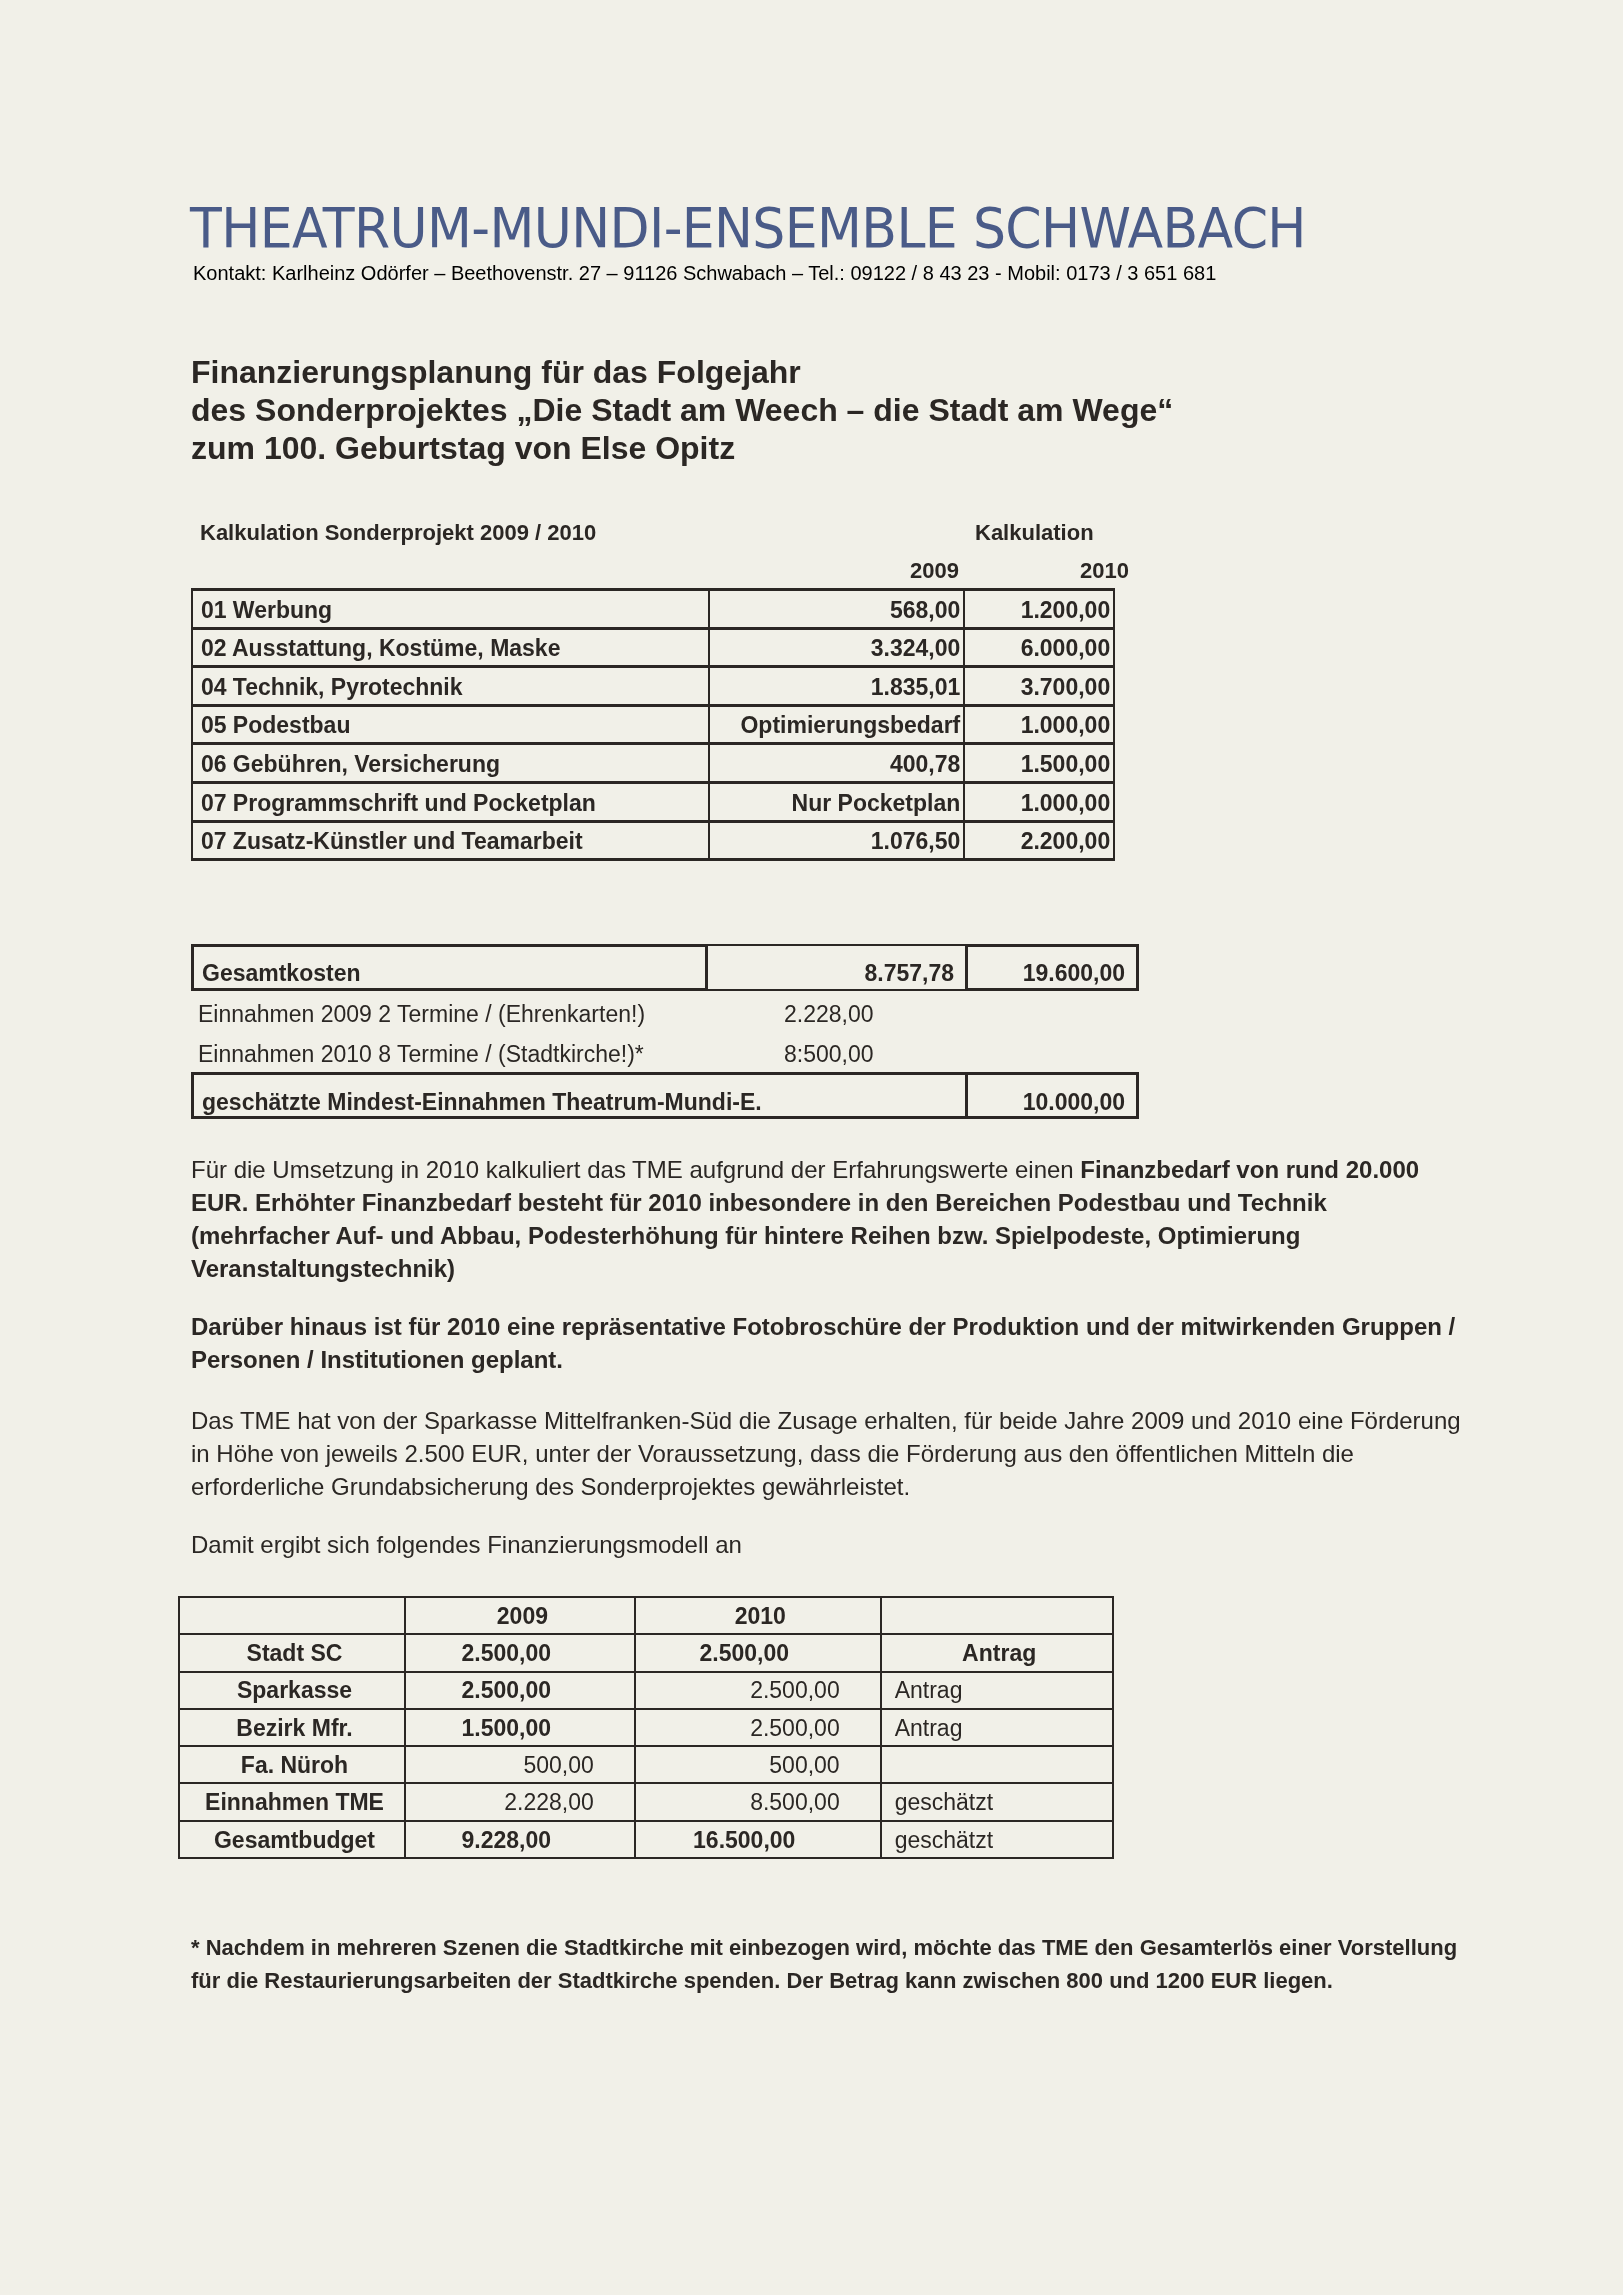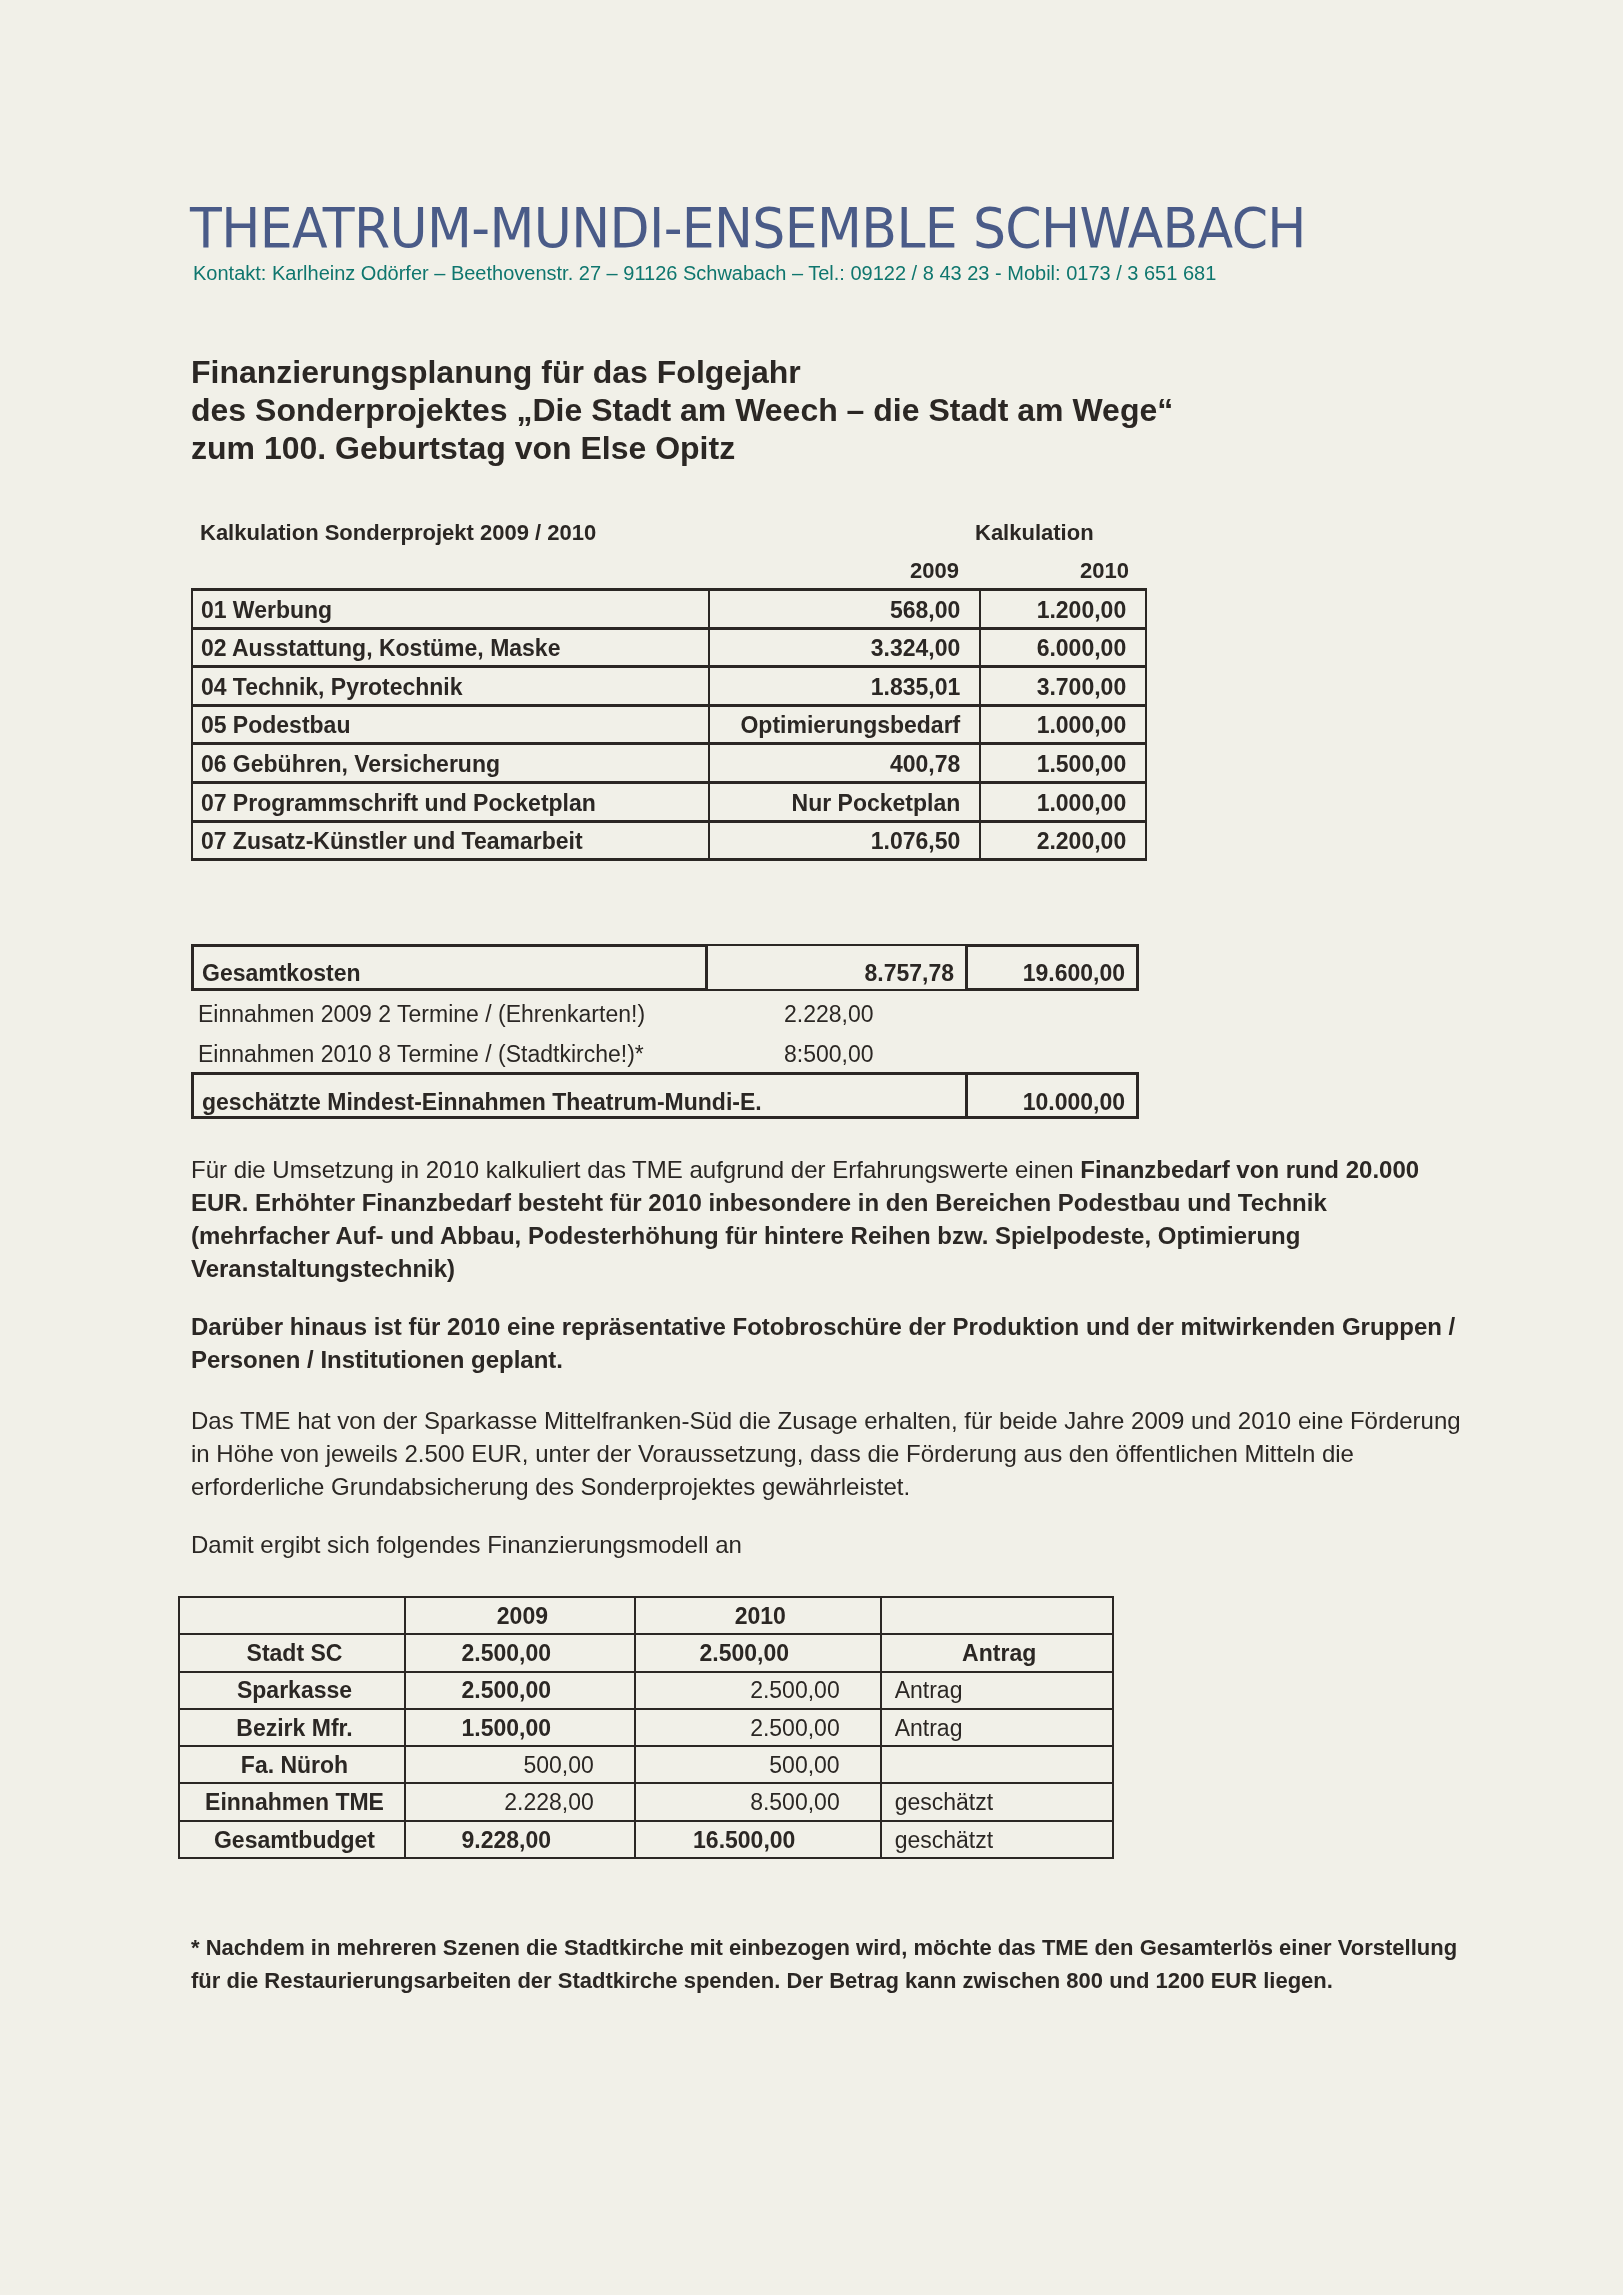--- a/index.html
+++ b/index.html
@@ -9,38 +9,38 @@
     font-family:"Liberation Sans", sans-serif;
     color:#2b2724;
   }
   .abs { position:absolute; }
   .org-title {
     left:190px; top:195px; font-family:"DejaVu Sans", sans-serif;
     font-size:56px; color:#4a5b88; letter-spacing:-0.7px; white-space:nowrap;
     transform:scaleX(0.93); transform-origin:left top;
   }
   .contact {
-    left:193px; top:262px; font-size:20px; color:#0f766e; white-space:nowrap;
+    left:193px; top:262px; font-size:20px; color:#000000; white-space:nowrap;
   }
   .doc-heading {
     left:191px; top:353px; font-size:32px; font-weight:bold; line-height:38px; color:#2b2724;
   }
   .calc-label { left:200px; top:520px; font-size:22px; font-weight:bold; }
   .calc-col-header { top:520px; font-size:22px; font-weight:bold; }
   .year-h { top:558px; font-size:22px; font-weight:bold; text-align:right; }
 
   table.calc {
     position:absolute; left:191px; top:588px; border-collapse:collapse;
     font-size:23px; font-weight:bold;
   }
   table.calc td {
     border:2.6px solid #2b2724; border-top-width:3.3px; border-bottom-width:3.3px;
     height:33px; padding:2.6px 6.5px 0 7.9px; vertical-align:middle; white-space:nowrap;
   }
-  table.calc td.num { text-align:right; padding-right:19px; }
+  table.calc td.num { text-align:right; padding-right:3px; }
   table.calc td.inner { border-left-width:1.3px; border-right-width:1.3px; }
 
   .box { position:absolute; border:3.3px solid #2b2724; box-sizing:border-box; }
   .boxtext { position:absolute; font-size:23px; font-weight:bold; white-space:nowrap; }
   .income { position:absolute; font-size:23px; white-space:nowrap; }
 
   .para { position:absolute; left:191px; font-size:24px; line-height:33px; width:1270px; }
   .para b { font-weight:bold; }
 
   table.fin {

